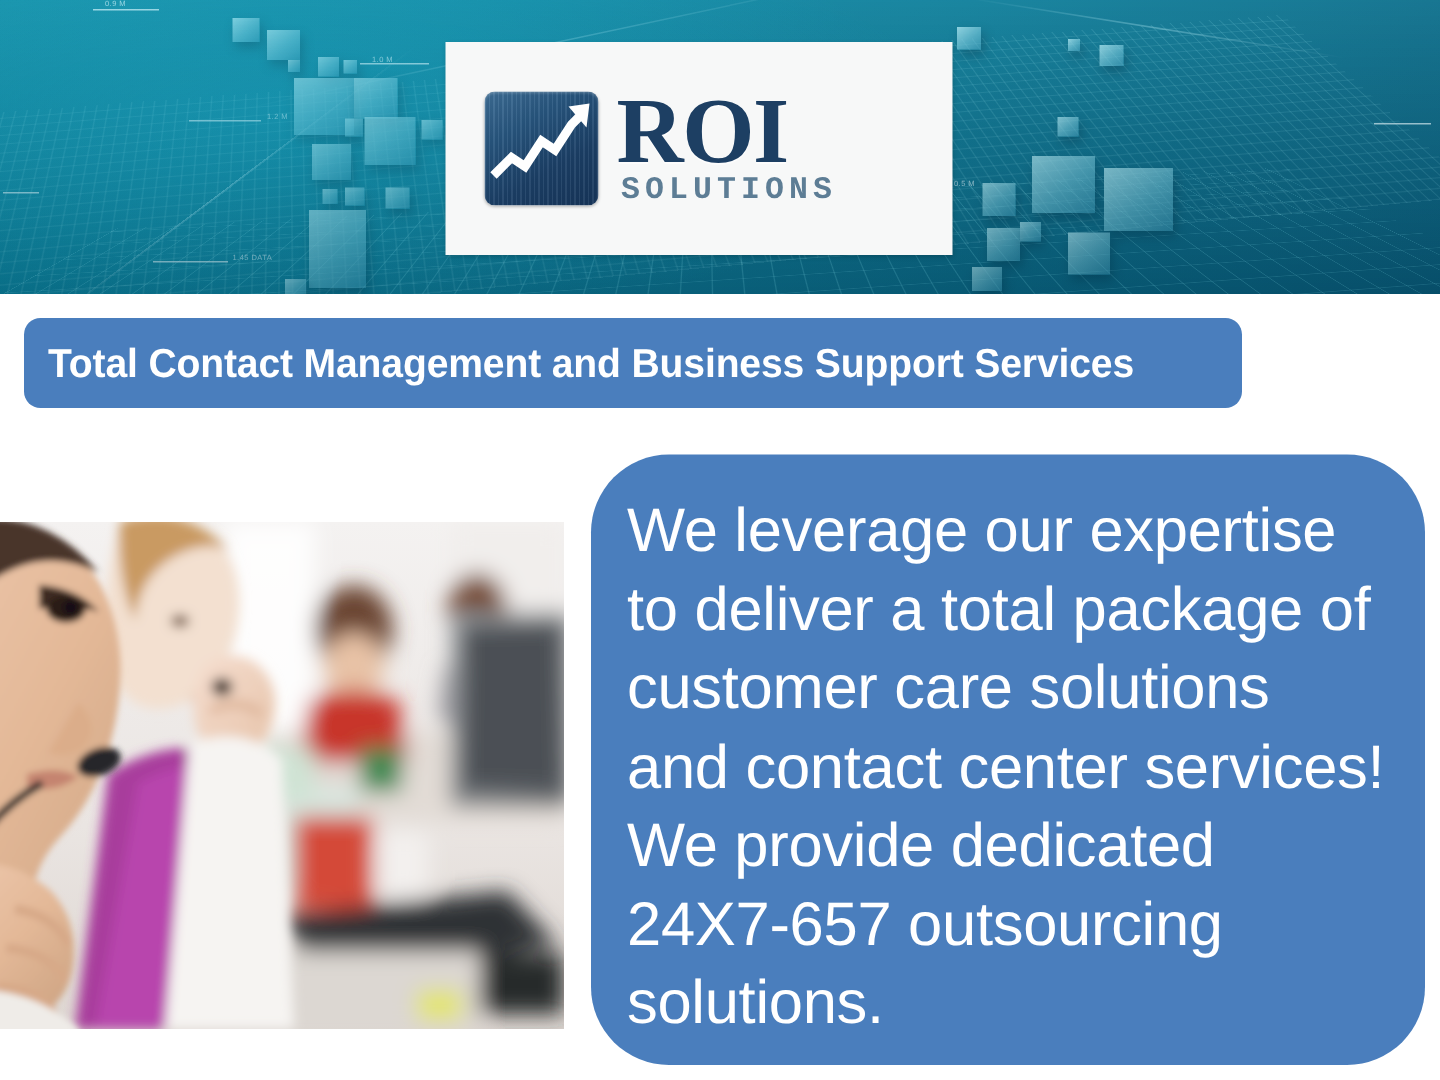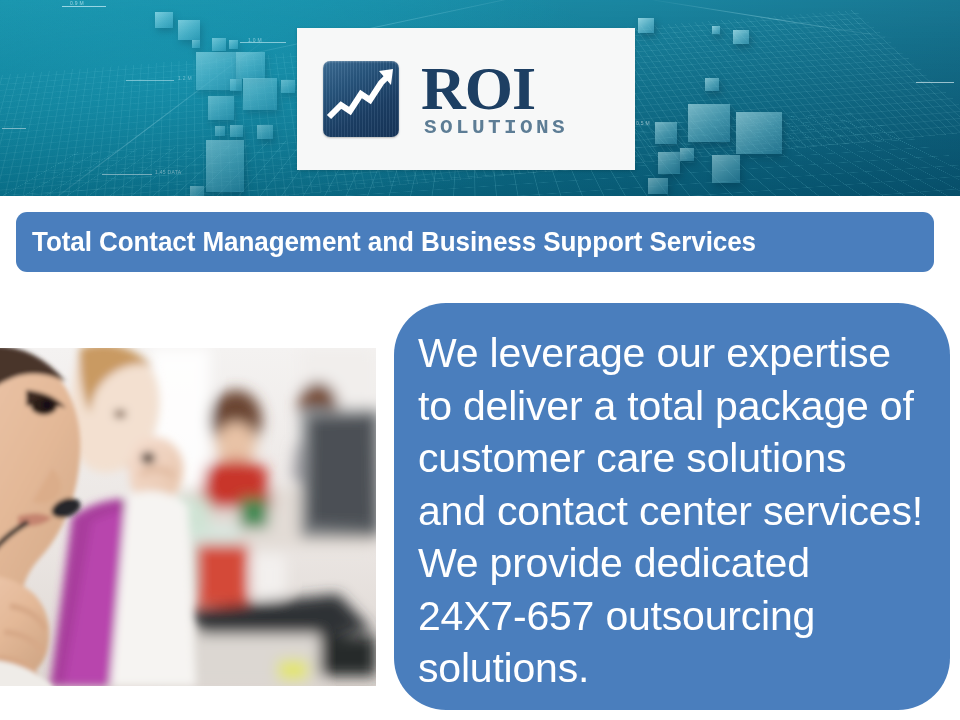--- a/index.html
+++ b/index.html
@@ -89,21 +89,21 @@
     width: 76px; height: 76px;
     border-radius: 7px;
     background:
       repeating-linear-gradient(90deg, rgba(255,255,255,0.07) 0 1px, rgba(0,0,0,0.05) 1px 3px),
       linear-gradient(150deg, #3e6e96 0%, #28567f 30%, #1b3f66 65%, #16355a 100%);
     box-shadow: inset 0 1px 2px rgba(255,255,255,0.25), 0 1px 2px rgba(0,0,0,0.25);
     overflow: hidden;
     flex: none;
   }
   #logo-mark svg { position: absolute; left: 0; top: 0; }
-  #logo-word { margin-left: 22px; line-height: 0.92; }
+  #logo-word { margin-left: 12px; line-height: 0.92; }
   #logo-roi {
     font-family: "Liberation Serif", serif;
     font-weight: bold;
     font-size: 62px;
     color: #1d3f63;
     letter-spacing: -1px;
     display: block;
     text-shadow: 0 1px 0 rgba(255,255,255,0.6);
   }
   #logo-solutions {
@@ -114,21 +114,21 @@
     color: #5d7d95;
     letter-spacing: 3.4px;
     margin-top: 1px;
     margin-left: 3px;
   }
 
   
   #title-bar {
     position: absolute;
     left: 16px; top: 212px;
-    width: 918px; height: 60px;
+    width: 812px; height: 60px;
     background: #4a7ebd;
     border-radius: 11px;
     display: flex;
     align-items: center;
   }
   #title-text {
     color: #ffffff;
     font-family: "Liberation Sans", sans-serif;
     font-weight: bold;
     font-size: 27px;

